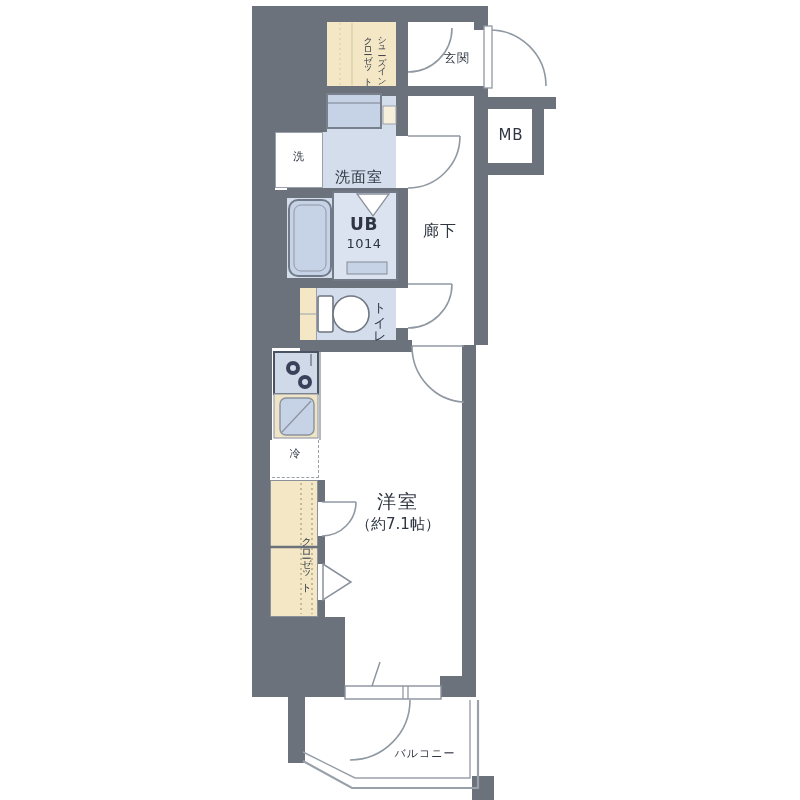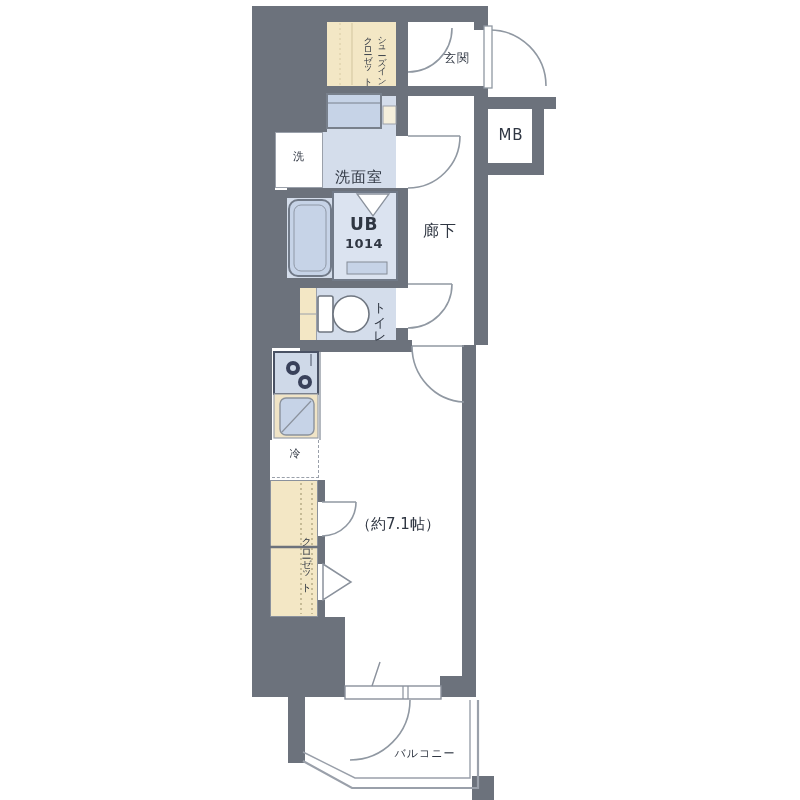--- a/index.html
+++ b/index.html
@@ -130,27 +130,28 @@
 
   <div class="lbl" style="left:427px;top:52px;width:60px;font-size:12px;">玄関</div>
 
   <div class="lbl" style="left:488px;top:127px;width:46px;font-size:15px;">MB</div>
 
   <div class="lbl" style="left:275px;top:151px;width:48px;font-size:11px;">洗</div>
 
   <div class="lbl" style="left:321px;top:149px;width:76px;font-size:15px;margin-top:20px;">洗面室</div>
 
   <div class="lbl" style="left:333px;top:215px;width:62px;font-size:17px;font-weight:600;letter-spacing:0.5px;">UB</div>
-  <div class="lbl" style="left:333px;top:237px;width:62px;font-size:13px;letter-spacing:0.5px;font-weight:bold;">1014</div>
+  <div class="lbl" style="left:333px;top:237px;width:62px;font-size:13px;letter-spacing:0.5px;">1014</div>
 
   <div class="vlbl" style="left:370px;top:287px;width:18px;height:56px;font-size:12.5px;letter-spacing:0;">トイレ</div>
 
   <div class="lbl" style="left:410px;top:222px;width:60px;font-size:16px;">廊下</div>
 
   <div class="lbl" style="left:272px;top:448px;width:47px;font-size:11px;">冷</div>
 
   <div class="vlbl" style="left:297px;top:503px;width:16px;height:112px;font-size:10px;letter-spacing:0;">クローゼット</div>
 
+  <div class="lbl" style="left:318px;top:491px;width:160px;font-size:19px;letter-spacing:2px;">洋室</div>
   <div class="lbl" style="left:318px;top:516px;width:160px;font-size:15px;letter-spacing:0;text-align:center;">（約7.1帖）</div>
 
   <div class="lbl" style="left:355px;top:748px;width:140px;font-size:11px;">バルコニー</div>
 
 </div>
 
 </body></html>

